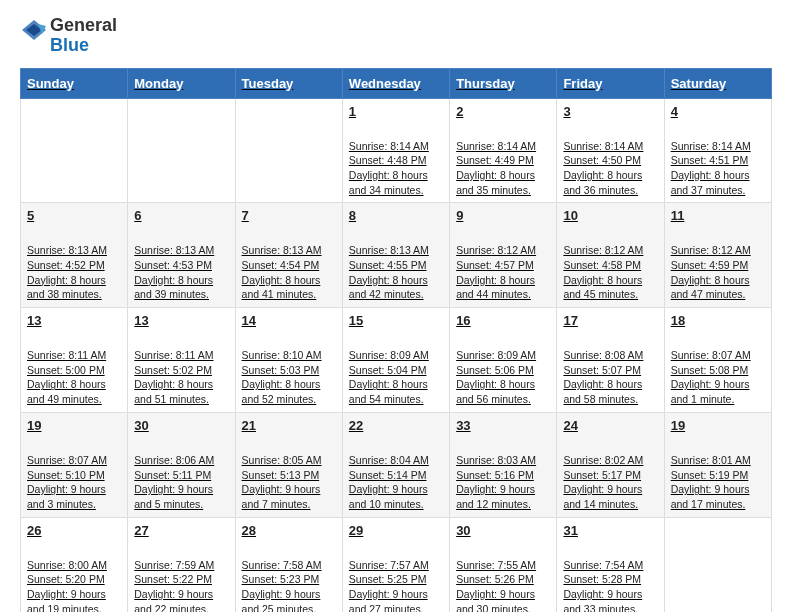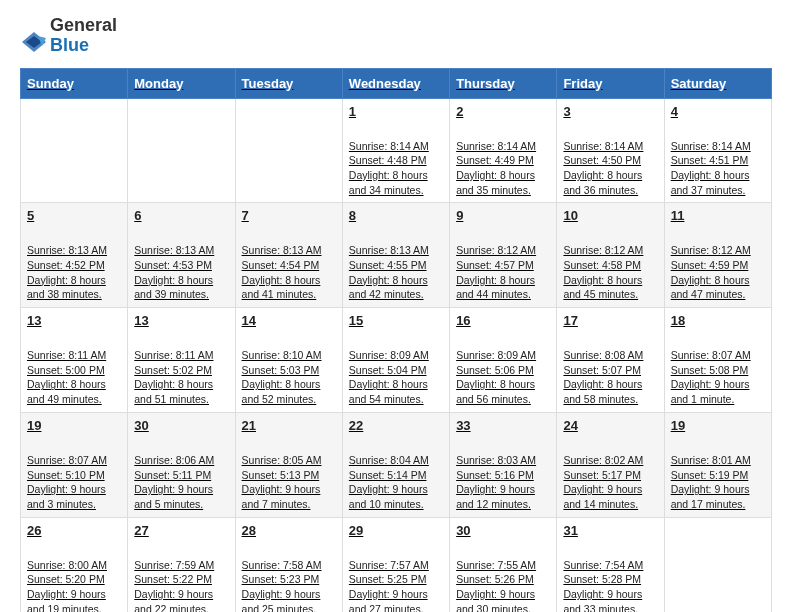--- a/index.html
+++ b/index.html
@@ -16,21 +16,21 @@
       padding: 16px 20px;
     }
     .header {
       display: flex;
       justify-content: space-between;
       align-items: flex-start;
       margin-bottom: 12px;
     }
     .logo {
       display: flex;
-      align-items: flex-end;
+      align-items: flex-start;
     }
     .logo-text {
       font-size: 18px;
       font-weight: bold;
       line-height: 1.1;
     }
     .logo-general { color: #333; }
     .logo-blue { color: #1a6fb5; }
     .logo-icon {
       width: 28px;

